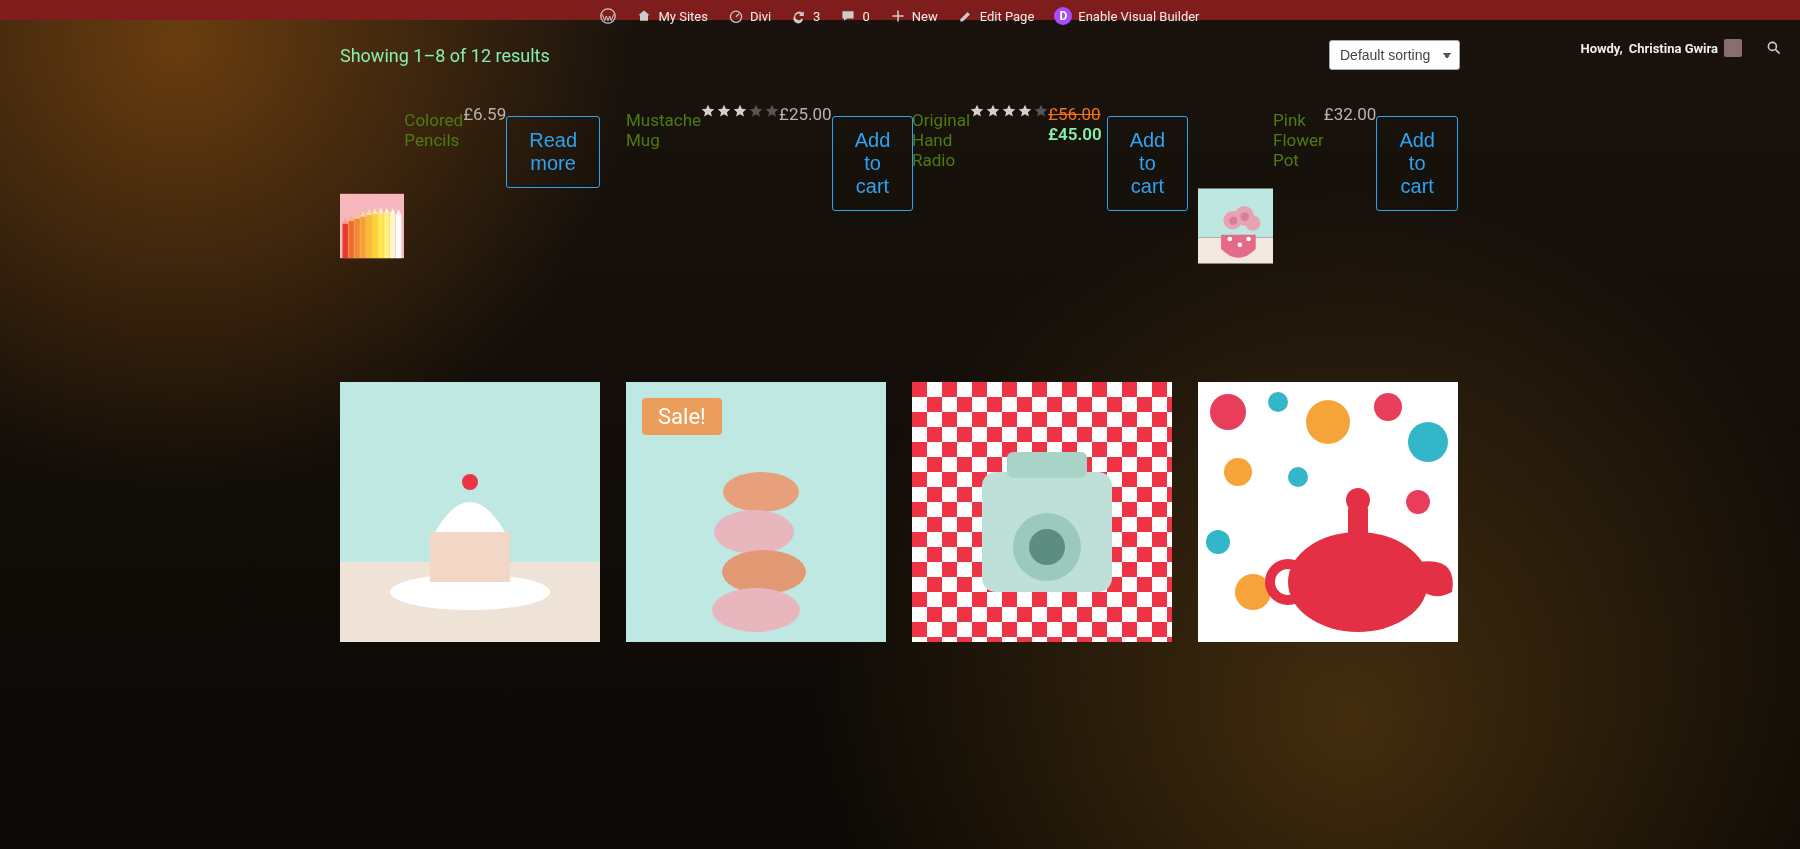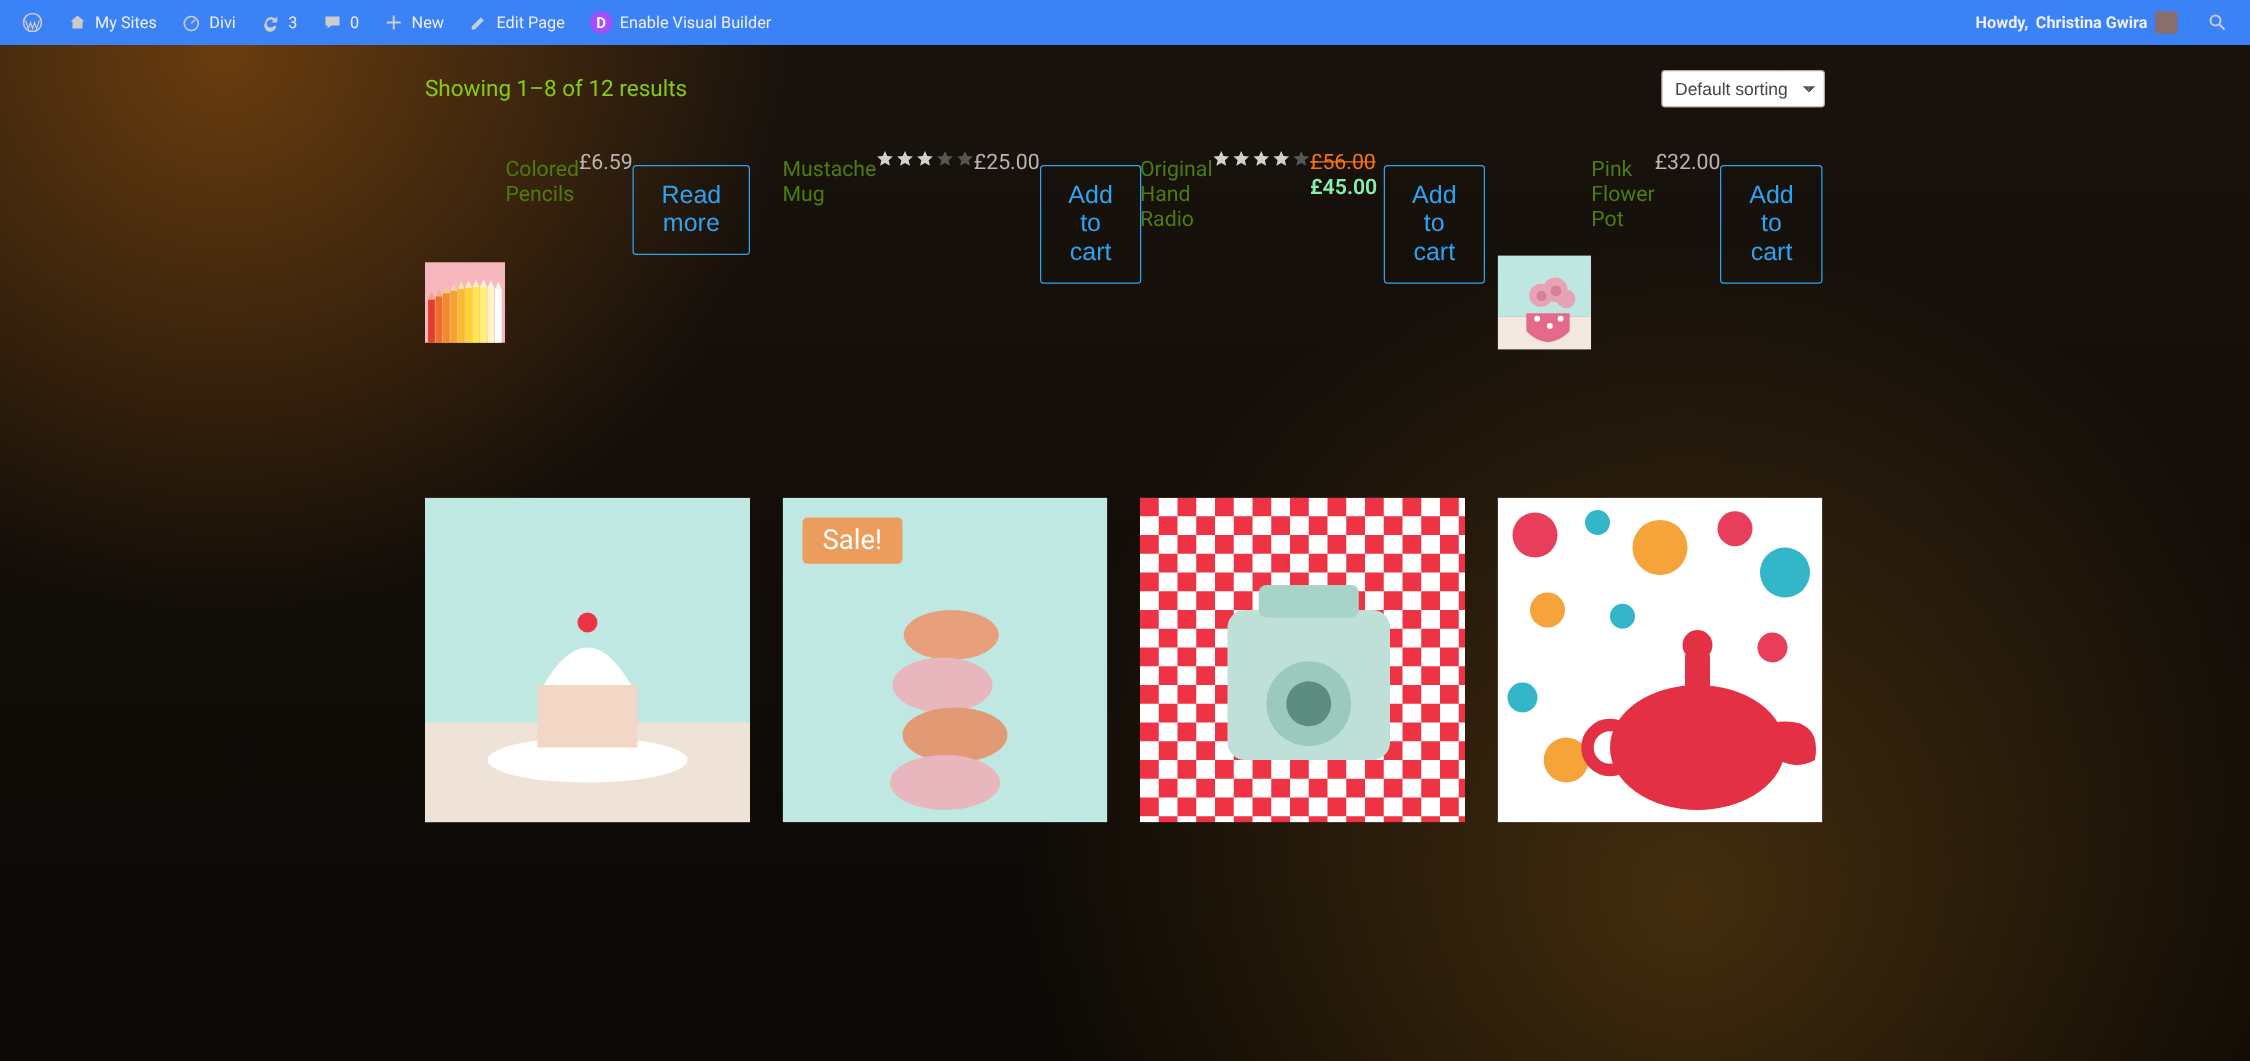--- a/index.html
+++ b/index.html
@@ -20,27 +20,28 @@
       radial-gradient(circle at 10% 5%, rgba(255,140,20,0.35), transparent 25%),
       radial-gradient(circle at 75% 85%, rgba(255,170,40,0.22), transparent 35%),
       linear-gradient(#1a130d, #0b0805);
     z-index: 0;
   }
 
   
   .adminbar {
     position: relative;
     z-index: 2;
-    height: 36px;
-    background: #3b82f6;
+    height: 20px;
+    background: #7f1d1d;
     color: #eee;
     display: flex;
     align-items: center;
     font-size: 13px;
     padding: 0 8px;
+    flex-direction: column;
   }
   .adminbar .left { display: flex; align-items: center; gap: 0; }
   .adminbar .item {
     display: flex; align-items: center; gap: 6px;
     padding: 0 10px; height: 32px;
     cursor: pointer;
     color: #eee;
     white-space: nowrap;
   }
   .adminbar .icon { width: 16px; height: 16px; display: inline-flex; align-items: center; justify-content: center; fill: #ccc; color:#ccc; }
@@ -57,21 +58,21 @@
   
   .wrap {
     position: relative; z-index: 1;
     width: 1120px;
     margin: 20px auto 0;
   }
   .toolbar {
     display:flex; align-items:center; justify-content:space-between;
     margin-bottom: 26px;
   }
-  .result-count { color:#84cc16; font-size:18px; }
+  .result-count { color:#86efac; font-size:18px; }
   .sorter {
     appearance: none;
     background:#fff; color:#444;
     border:1px solid #aaa; border-radius:3px;
     height:30px; padding:3px 28px 3px 10px;
     font-size:14px;
     background-image: linear-gradient(45deg, transparent 50%, #555 50%), linear-gradient(135deg, #555 50%, transparent 50%);
     background-position: right 12px center, right 7px center;
     background-size: 5px 5px, 5px 5px;
     background-repeat:no-repeat;

